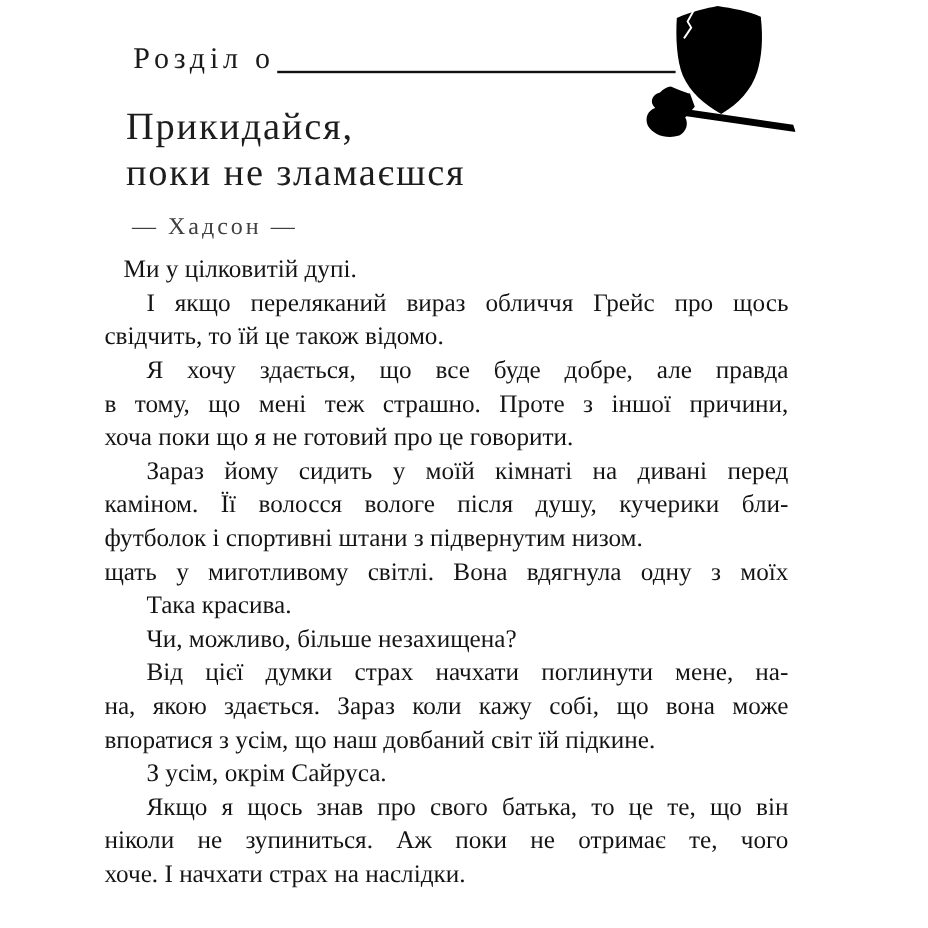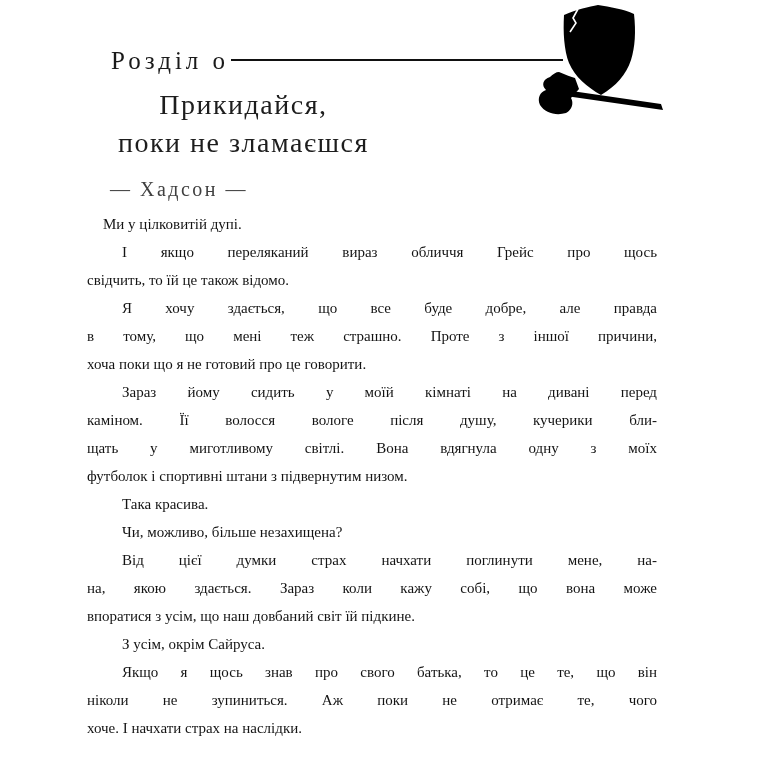--- a/index.html
+++ b/index.html
@@ -23,21 +23,20 @@
 
   
   .chapter-label {
     position: absolute;
     left: 111px;
     top: 36px;
     font-size: 25px;
     letter-spacing: 4px;
     color: #1a1a1a;
     white-space: nowrap;
-    margin-top: 11px;
   }
   .chapter-rule {
     position: absolute;
     left: 231px;
     top: 59px;
     width: 332px;
     height: 2px;
     background: #111111;
   }
 
@@ -46,48 +45,47 @@
     position: absolute;
     left: 537px;
     top: 2px;
     width: 126px;
     height: 114px;
   }
 
   
   .chapter-title {
     position: absolute;
-    left: 118px;
+    left: 105px;
     top: 86px;
-    font-size: 28px;
+    font-size: 32px;
     line-height: 38px;
     letter-spacing: 1.5px;
     font-weight: 400;
     color: #1d1d1d;
     white-space: nowrap;
-    text-align: center;
   }
   
   .pov-line {
     position: absolute;
     left: 110px;
     top: 178px;
     font-size: 20px;
     letter-spacing: 2.5px;
     color: #404040;
     white-space: nowrap;
   }
 
   
   .body-text {
     position: absolute;
     left: 87px;
     top: 210px;
     width: 570px;
-    font-size: 15px;
+    font-size: 21px;
     color: #141414;
   }
   .para { margin: 0; padding: 0; }
   .line {
     line-height: 28px;
     height: 28px;
     text-align: justify;
     text-align-last: justify;
     white-space: normal;
     overflow: hidden;
@@ -151,22 +149,22 @@
         <div class="line last">свідчить, то їй це також відомо.</div>
       </div>
       <div class="para">
         <div class="line head">Я хочу здається, що все буде добре, але правда</div>
         <div class="line">в тому, що мені теж страшно. Проте з іншої причини,</div>
         <div class="line last">хоча поки що я не готовий про це говорити.</div>
       </div>
       <div class="para">
         <div class="line head">Зараз йому сидить у моїй кімнаті на дивані перед</div>
         <div class="line">каміном. Її волосся вологе після душу, кучерики бли-</div>
+        <div class="line last">футболок і спортивні штани з підвернутим низом.</div>
         <div class="line">щать у миготливому світлі. Вона вдягнула одну з моїх</div>
-        <div class="line last">футболок і спортивні штани з підвернутим низом.</div>
       </div>
       <div class="para">
         <div class="line head last">Така красива.</div>
       </div>
       <div class="para">
         <div class="line head last">Чи, можливо, більше незахищена?</div>
       </div>
       <div class="para">
         <div class="line head">Від цієї думки страх начхати поглинути мене, на-</div>
         <div class="line">на, якою здається. Зараз коли кажу собі, що вона може</div>

